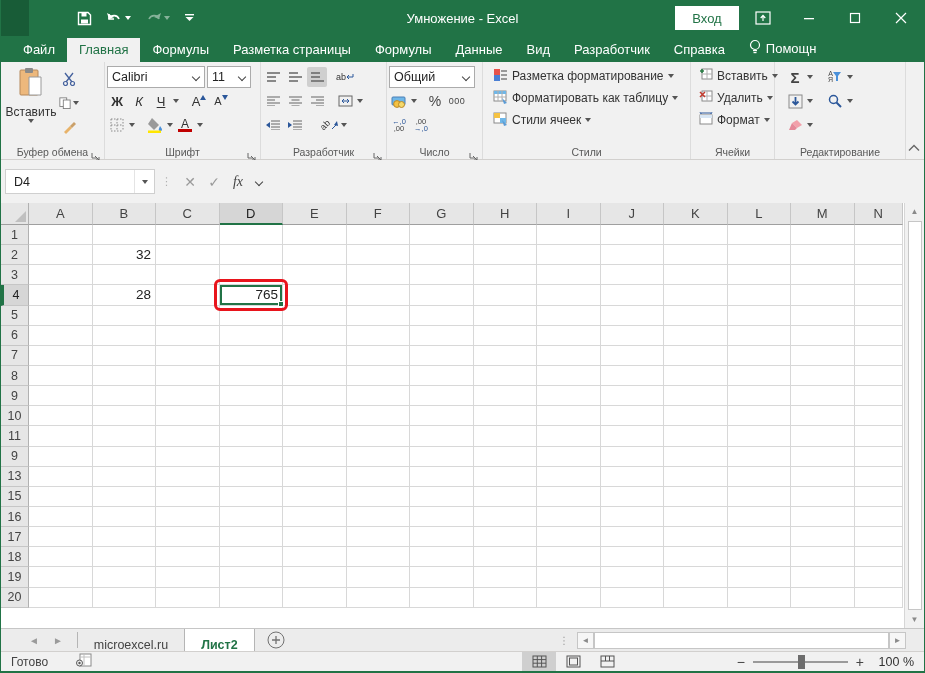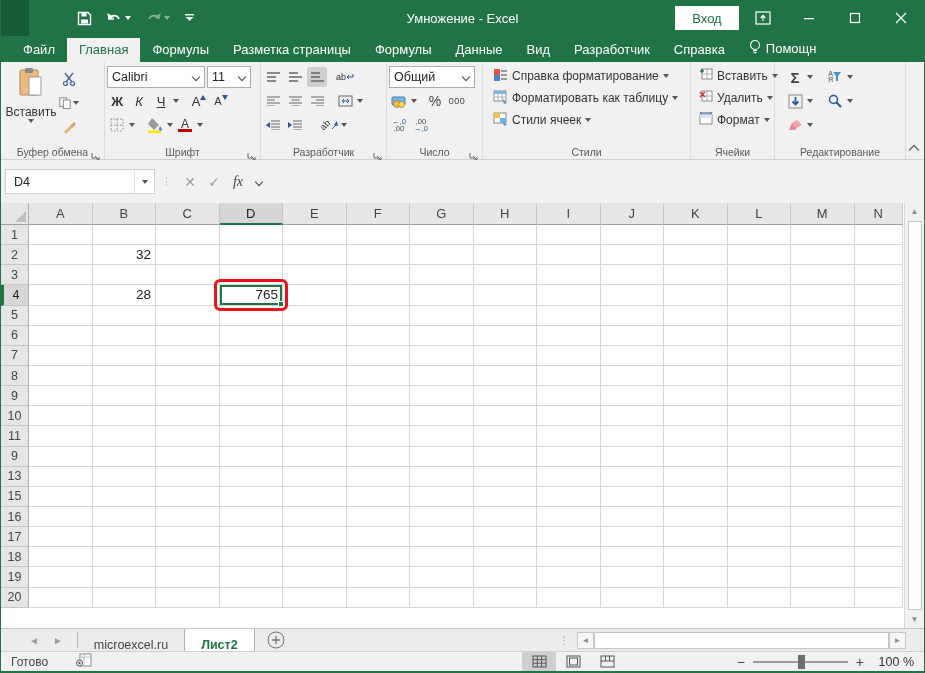--- a/index.html
+++ b/index.html
@@ -407,21 +407,21 @@
 
     <div class="rgroup" style="width:208px; padding-left:6px">
       <div class="styrow">
         <span><svg width="15" height="14" viewBox="0 0 15 14">
               <rect x="1" y="1" width="6" height="6" fill="#e8534a"></rect>
               <rect x="1" y="7" width="6" height="6" fill="#4a7fd4"></rect>
               <rect x="8" y="2" width="6" height="2" fill="#9a9a9a"></rect>
               <rect x="8" y="6" width="6" height="2" fill="#9a9a9a"></rect>
               <rect x="8" y="10" width="6" height="2" fill="#9a9a9a"></rect>
             </svg></span>
-        <span>Справка форматирование</span>
+        <span>Разметка форматирование</span>
         <span class="dd"></span>
       </div>
       <div class="styrow">
         <span><svg width="15" height="14" viewBox="0 0 15 14">
               <rect x="1" y="1" width="12" height="10" fill="#fff" stroke="#8a8a8a"></rect>
               <rect x="1" y="1" width="12" height="3" fill="#6fb7e8"></rect>
               <path d="M1 7 h12 M5 1 v10 M9 1 v10" stroke="#b0b0b0"></path>
               <path d="M9 8 L14 13 L11 14 Z" fill="#5b9bd5"></path>
             </svg></span>
         <span>Форматировать как таблицу</span>

